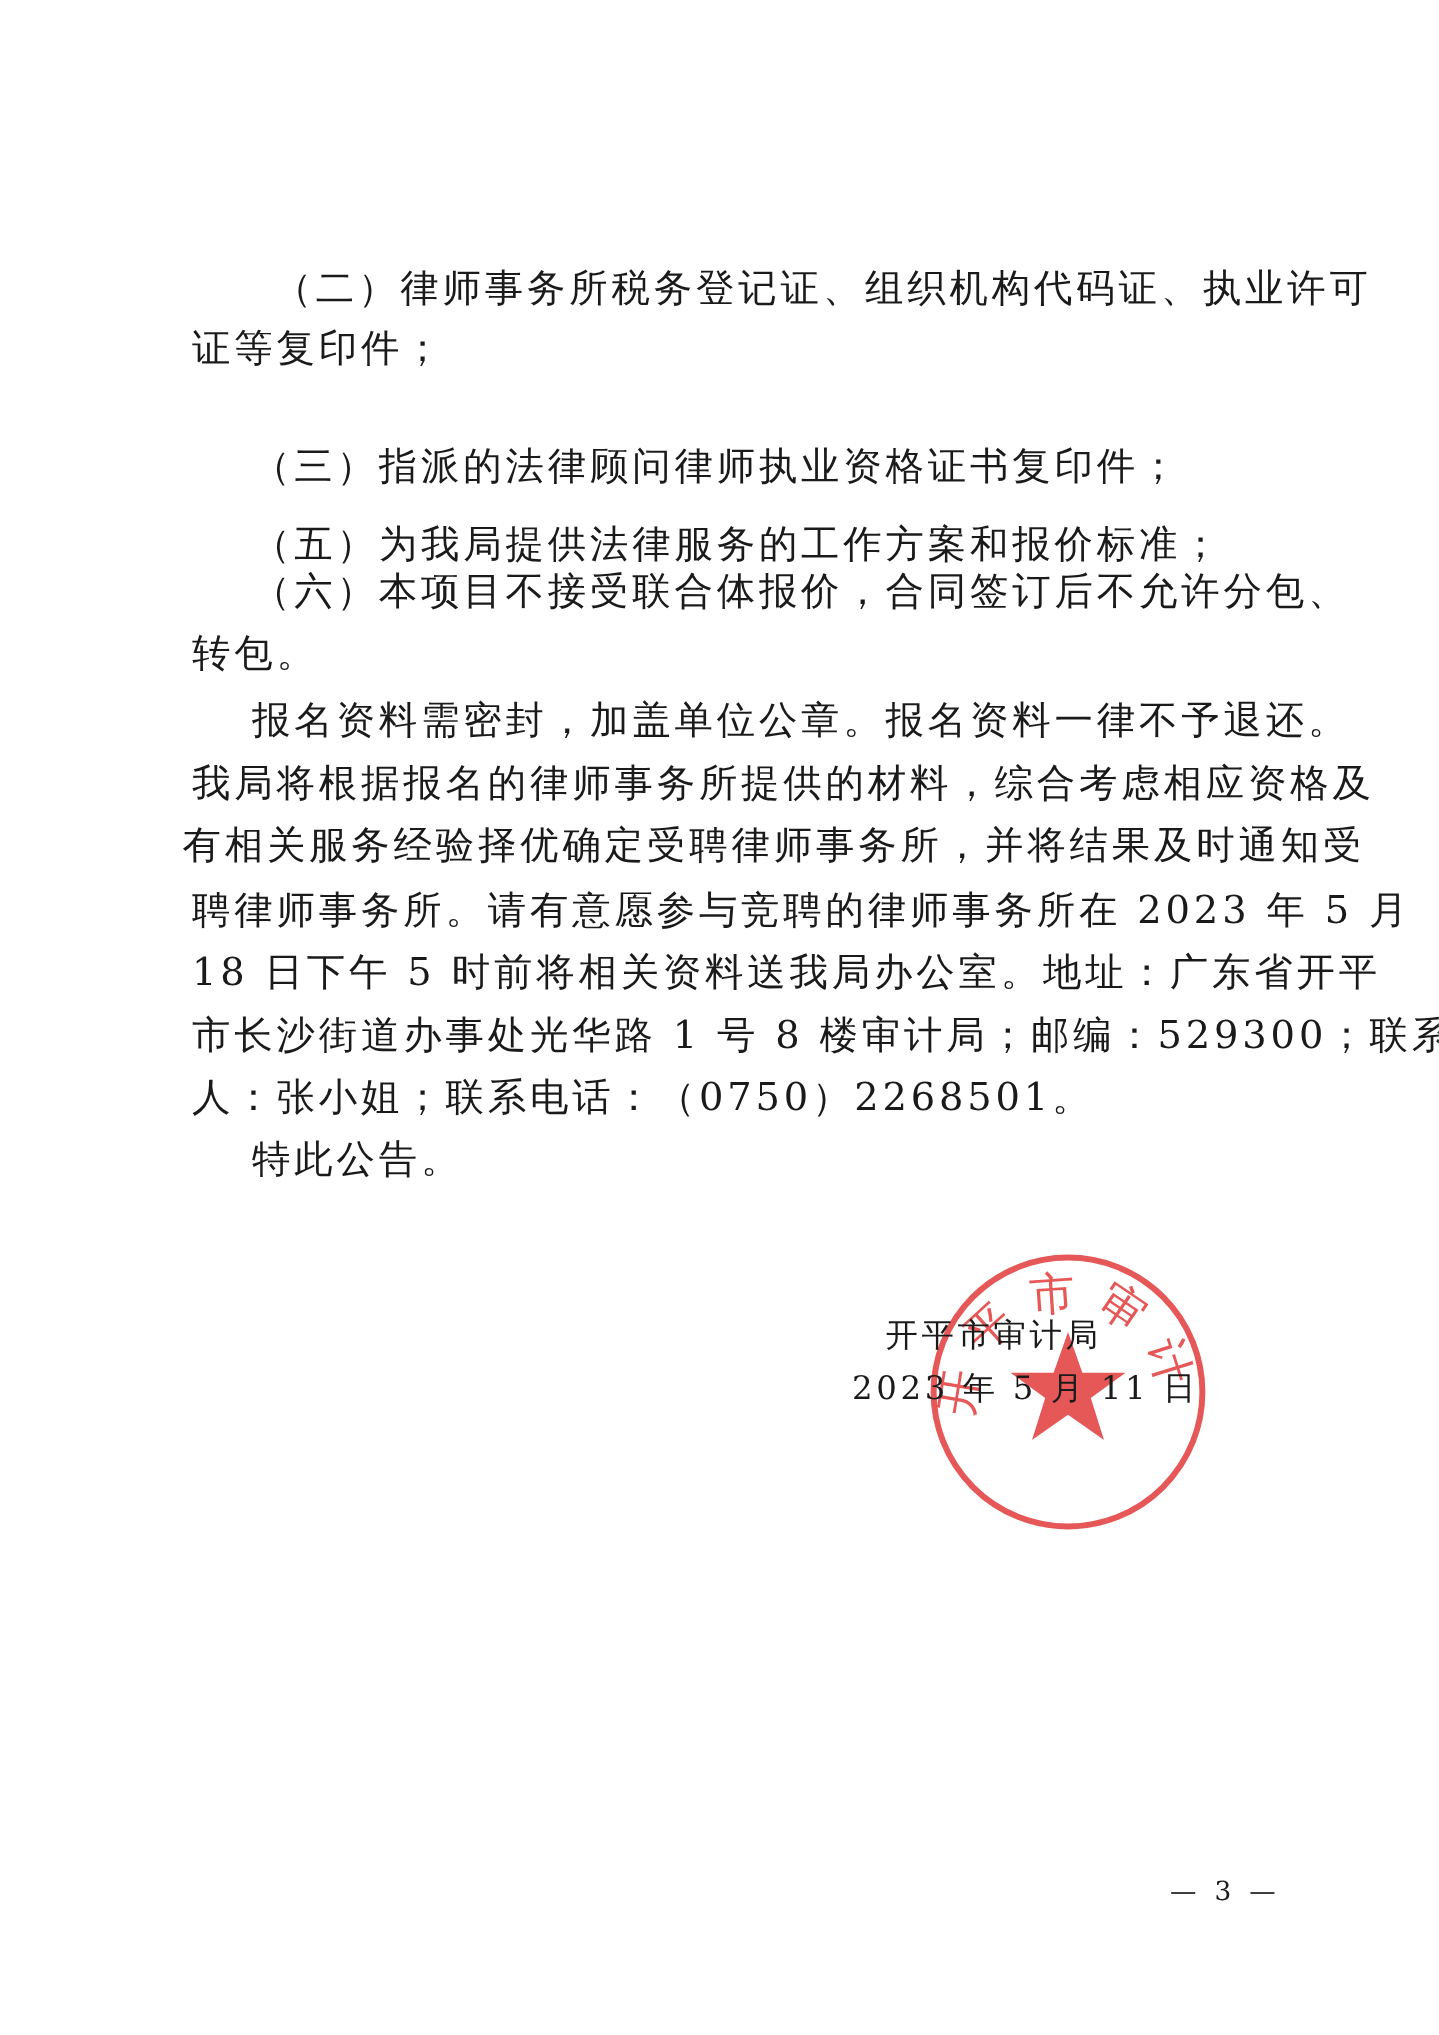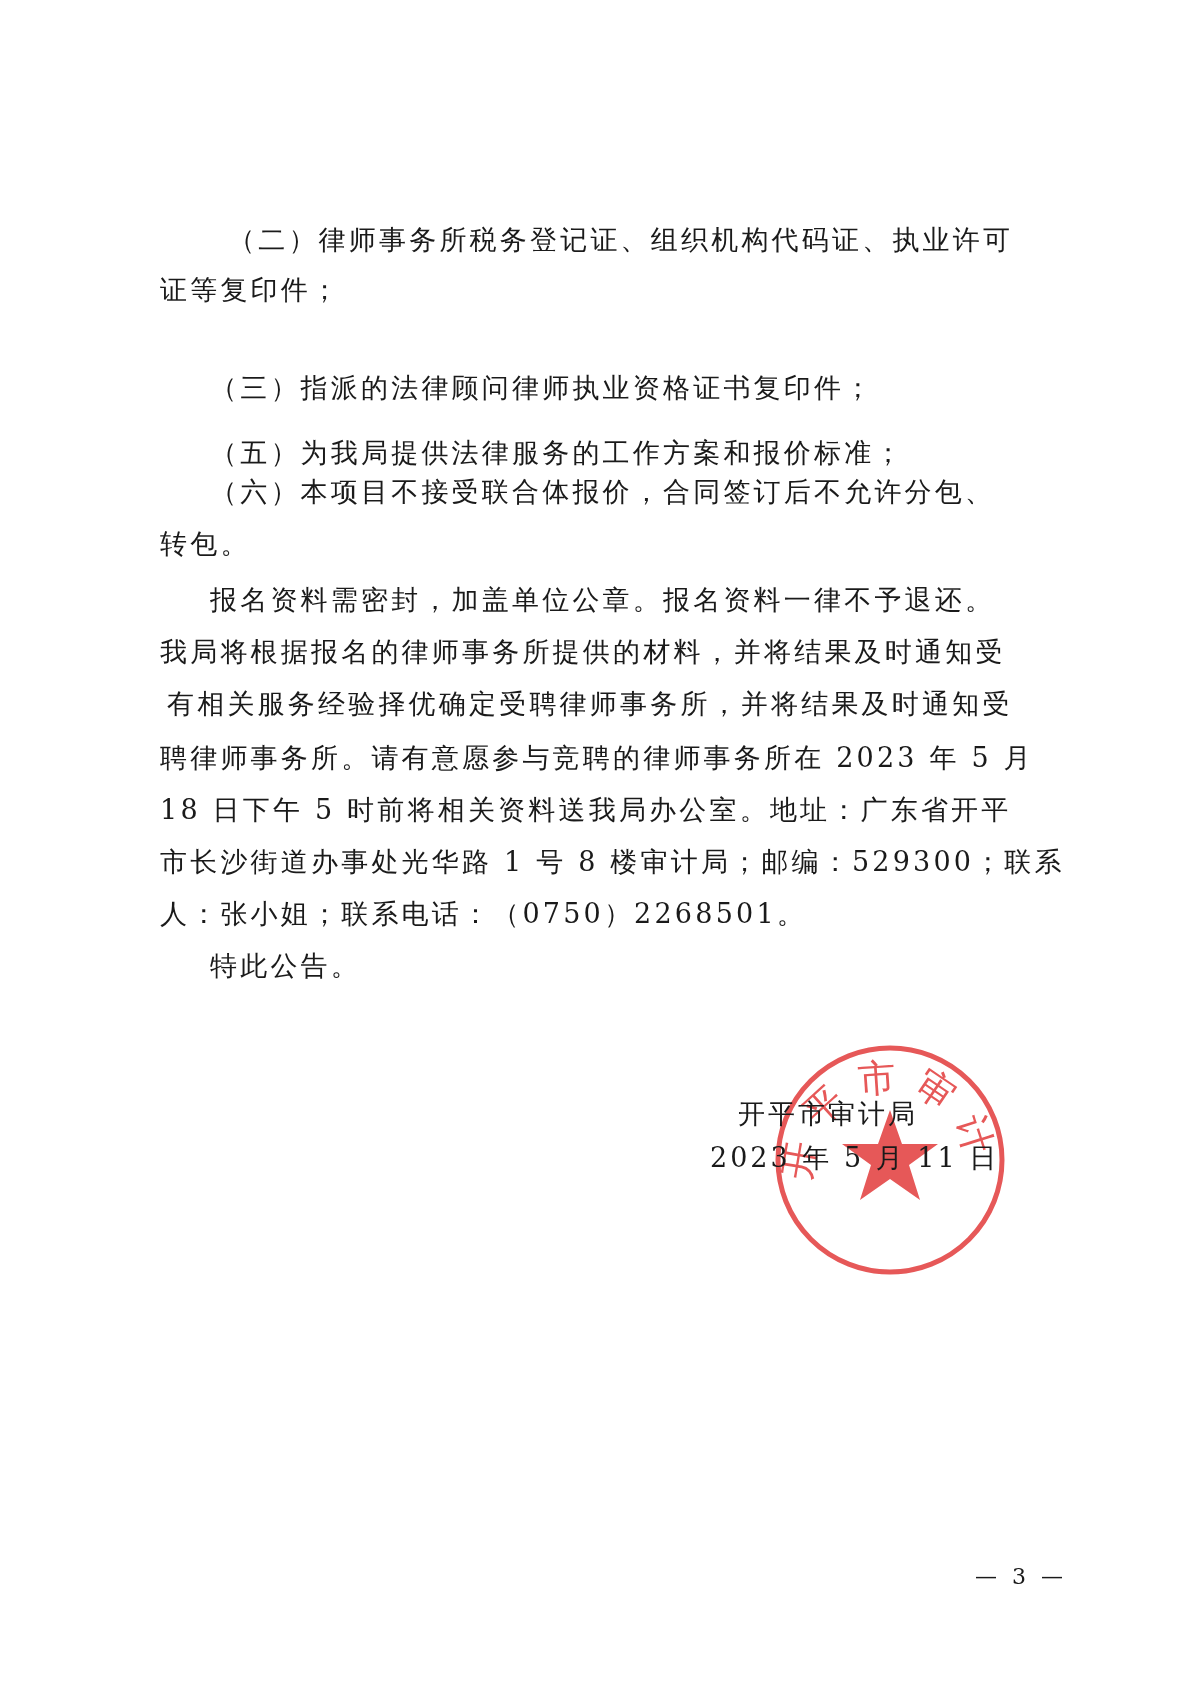--- a/index.html
+++ b/index.html
@@ -1,36 +1,36 @@
 <!DOCTYPE html>
 <html><head>
 <meta charset="utf-8">
 <style>
   html, body { margin: 0; padding: 0; background: #ffffff; }
   body { width: 1199px; height: 1696px; position: relative; overflow: hidden;
          font-family: "DejaVu Serif", "Liberation Serif", serif; color: #1a1a1a; }
   .page { position: absolute; left: 0; top: 0; width: 1199px; height: 1696px; }
-  .line { position: absolute; font-size: 27px; letter-spacing: 3.2px; white-space: nowrap; line-height: 36px; }
+  .line { position: absolute; font-size: 32px; letter-spacing: 3.2px; white-space: nowrap; line-height: 36px; }
   .sig { position: absolute; font-size: 27px; letter-spacing: 3px; white-space: nowrap; line-height: 36px; z-index: 3; }
   .seal { position: absolute; left: 770px; top: 1040px; width: 240px; height: 240px; z-index: 2; opacity: 0.85; }
   .pagenum { position: absolute; left: 975px; top: 1564px; font-size: 22px; letter-spacing: 4px; }
 </style>
 </head>
 <body>
 
 <div class="page">
   <div class="line" style="left:228px; top:222px;">（二）律师事务所税务登记证、组织机构代码证、执业许可</div>
   <div class="line" style="left:160px; top:272px;">证等复印件；</div>
   <div class="line" style="left:210px; top:322px;margin-top:48px;">（三）指派的法律顾问律师执业资格证书复印件；</div>
   <div class="line" style="left:210px; top:422px;margin-top:13px;">（五）为我局提供法律服务的工作方案和报价标准；</div>
   <div class="line" style="left:210px; top:474px;">（六）本项目不接受联合体报价，合同签订后不允许分包、</div>
   <div class="line" style="left:160px; top:526px;">转包。</div>
   <div class="line" style="left:210px; top:582px;">报名资料需密封，加盖单位公章。报名资料一律不予退还。</div>
-  <div class="line" style="left:160px; top:634px;">我局将根据报名的律师事务所提供的材料，并将结果及时通知受</div>
-  <div class="line" style="left:167px; top:686px;font-family:Liberation Serif, serif;">有相关服务经验择优确定受聘律师事务所，并将结果及时通知受</div>
+  <div class="line" style="left:160px; top:634px;">我局将根据报名的律师事务所提供的材料，综合考虑相应资格及</div>
+  <div class="line" style="left:152px; top:686px;font-family:Liberation Serif, serif;">有相关服务经验择优确定受聘律师事务所，并将结果及时通知受</div>
   <div class="line" style="left:160px; top:740px;">聘律师事务所。请有意愿参与竞聘的律师事务所在 2023 年 5 月</div>
   <div class="line" style="left:160px; top:792px;text-align:center;">18 日下午 5 时前将相关资料送我局办公室。地址：广东省开平</div>
   <div class="line" style="left:160px; top:844px;">市长沙街道办事处光华路 1 号 8 楼审计局；邮编：529300；联系</div>
   <div class="line" style="left:160px; top:896px;">人：张小姐；联系电话：（0750）2268501。</div>
   <div class="line" style="left:210px; top:948px;">特此公告。</div>
 
   <svg class="seal" viewBox="0 0 240 240">
     <defs>
       <path id="sealArc" d="M 45 150 A 78 78 0 1 1 195 150"></path>
     </defs>

